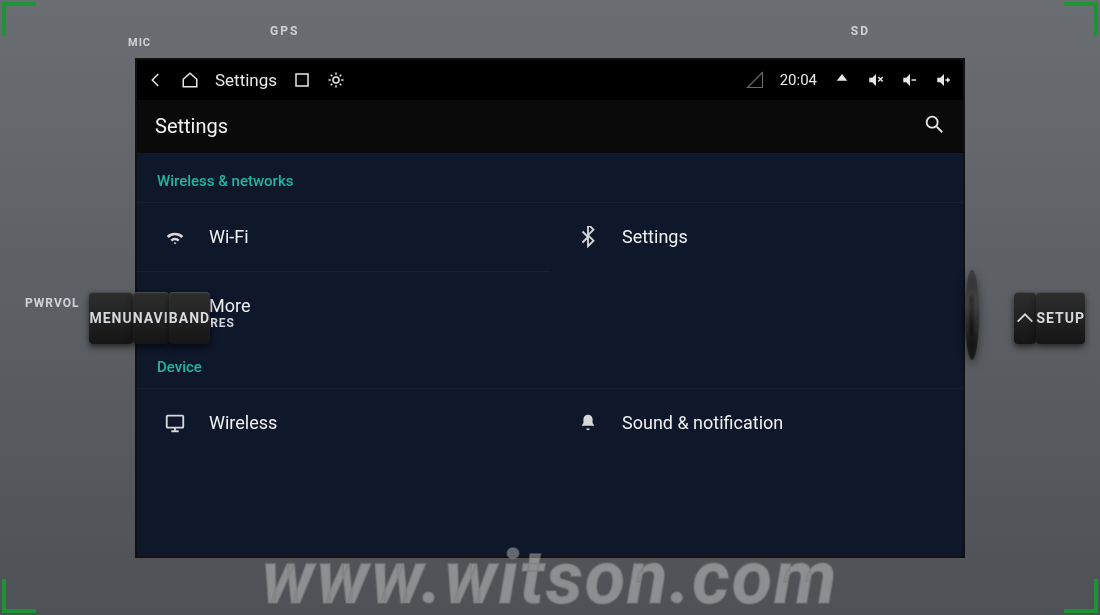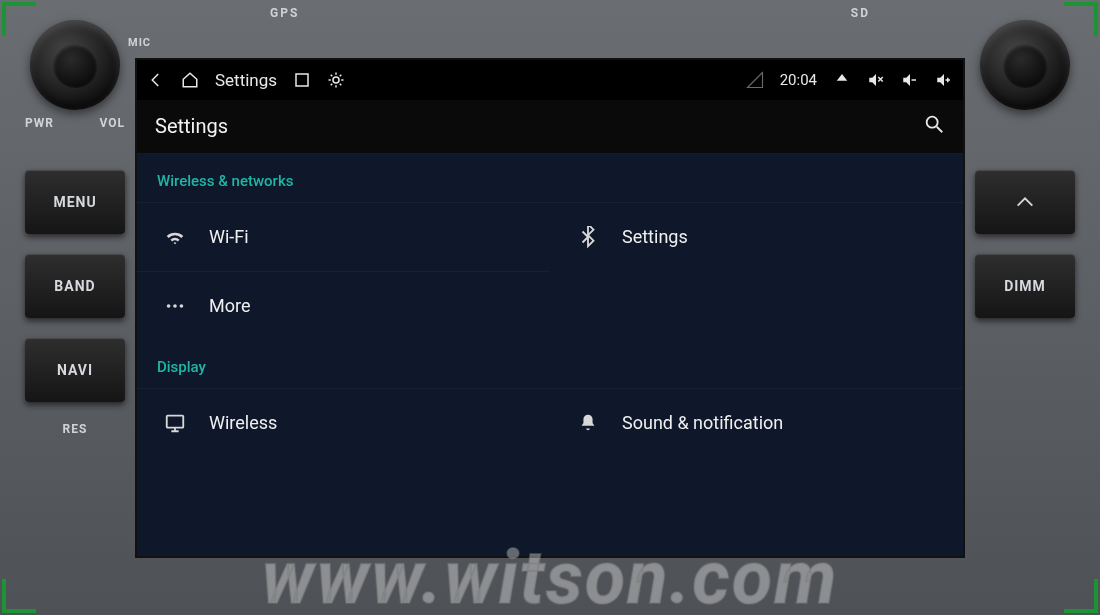--- a/index.html
+++ b/index.html
@@ -18,21 +18,21 @@
     display: flex;
     align-items: center;
     justify-content: center;
   }
   
   .side-col {
     width: 120px;
     height: 100%;
     position: relative;
     display: flex;
-    flex-direction: column;
+    flex-direction: row;
     align-items: center;
     padding-top: 20px;
   }
   .knob {
     width: 90px;
     height: 90px;
     background: radial-gradient(circle at 40% 35%, #454545 0%, #111 70%);
     border-radius: 50%;
     box-shadow: inset 0 4px 8px rgba(255,255,255,0.2), inset 0 -4px 8px rgba(0,0,0,0.6), 0 4px 10px rgba(0,0,0,0.5);
     margin-bottom: 6px;
@@ -52,21 +52,21 @@
     justify-content:space-between;
     padding:0 10px;
     color:#d0d3d8;
     font-size:12px;
     font-weight:bold;
     letter-spacing:1px;
     margin-bottom:30px;
   }
   .phys-btn {
     width: 100px;
-    height: 64px;
+    height: 52px;
     margin: 10px 0;
     background: linear-gradient(180deg, #2e2e2e 0%, #151515 100%);
     border-radius: 4px;
     box-shadow: 0 3px 6px rgba(0,0,0,0.6), inset 0 1px 1px rgba(255,255,255,0.15);
     display:flex;
     align-items:center;
     justify-content:center;
     color:#d6d9de;
     font-size:14px;
     font-weight:bold;
@@ -76,21 +76,21 @@
   .small-label {
     color:#cfd2d7;
     font-size:12px;
     font-weight:bold;
     letter-spacing:1px;
     margin-top:10px;
     text-align:center;
   }
   .slot-label {
     position:absolute;
-    top:6px;
+    top:24px;
     color:#cfd2d7;
     font-size:12px;
     font-weight:bold;
     letter-spacing:2px;
   }
   .slot-left { left: 270px; }
   .slot-right { right: 230px; }
   .mic-label {
     position:absolute;
     top:36px;
@@ -203,24 +203,24 @@
   <div class="side-col">
     <div class="knob"></div>
     <div class="knob-labels">
       <span>PWR</span>
       <span>VOL</span>
     </div>
     <div class="phys-btn">
         <span>MENU</span>
       </div>
     <div class="phys-btn">
+        <span>NAVI</span>
+      </div>
+    <div class="phys-btn">
         <span>BAND</span>
-      </div>
-    <div class="phys-btn">
-        <span>NAVI</span>
       </div>
     <div class="small-label">RES</div>
   </div>
 
   <div class="screen-wrap">
 
     <div class="statusbar">
       <div class="left-group">
         <span class="glyph">
             <svg viewBox="0 0 24 24">
@@ -316,21 +316,21 @@
                 <circle cx="5" cy="12" r="2"></circle>
                 <circle cx="12" cy="12" r="2"></circle>
                 <circle cx="19" cy="12" r="2"></circle>
               </svg>
             </span>
           <span>More</span>
         </div>
         <div class="item" style="visibility:hidden"></div>
       </div>
 
-      <div class="category">Display</div>
+      <div class="category">Device</div>
       <div class="row2">
         <div class="item">
           <span class="ic">
               <svg viewBox="0 0 24 24">
                 <rect x="3" y="4" width="18" height="13" rx="1" fill="none" stroke="#d8d8d8" stroke-width="2"></rect>
                 <path d="M8 21h8M12 17v4" stroke="#d8d8d8" stroke-width="2"></path>
               </svg>
             </span>
           <span>Wireless</span>
         </div>
@@ -351,21 +351,21 @@
     <div class="knob-labels" style="visibility:hidden">
         <span>.</span>
         <span>.</span>
       </div>
     <div class="phys-btn">
         <svg viewBox="0 0 24 24">
           <path d="M4 16l8-8 8 8"></path>
         </svg>
       </div>
     <div class="phys-btn">
-        <span>DIMM</span>
+        <span>SETUP</span>
       </div>
   </div>
 
   <div class="watermark">www.witson.com</div>
 </div>
 
 <div class="corner tl"></div>
 <div class="corner tr"></div>
 <div class="corner bl"></div>
 <div class="corner br"></div>

